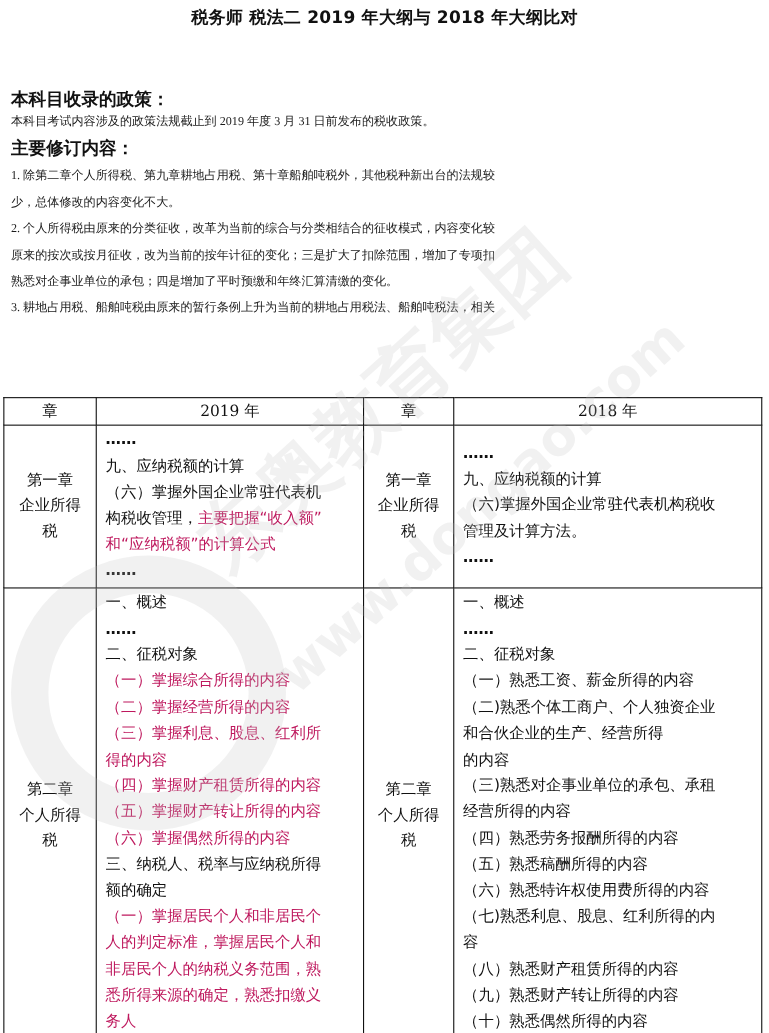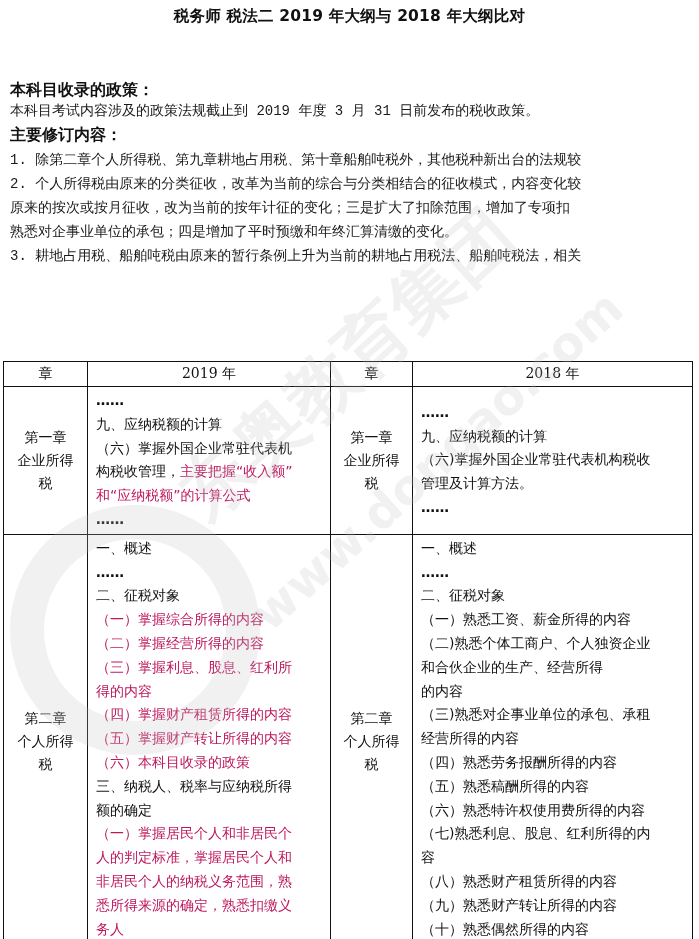--- a/index.html
+++ b/index.html
@@ -36,23 +36,23 @@
       position: absolute;
       left: 10px;
       font-size: 16px;
       font-weight: bold;
       font-family: "DejaVu Sans", "Liberation Sans", sans-serif;
     }
     .body-text {
       position: absolute;
       left: 10px;
       width: 680px;
-      font-size: 14px;
+      font-size: 11px;
       line-height: 24px;
-      font-family: Liberation Mono, monospace;
+      font-family: Liberation Serif, serif;
       color: #1a1a1a;
     }
     .body-text p {
       margin: 0;
     }
 
     
     .cmp-table {
       position: absolute;
       left: 3px;
@@ -155,20 +155,21 @@
   <div class="title">税务师  税法二  2019 年大纲与 2018 年大纲比对</div>
 
   <div class="section-head" style="top:80px;">本科目收录的政策：</div>
   <div class="body-text" style="top:99px;">
     <p>本科目考试内容涉及的政策法规截止到 2019 年度 3 月 31 日前发布的税收政策。</p>
   </div>
 
   <div class="section-head" style="top:125px;">主要修订内容：</div>
   <div class="body-text" style="top:148px;">
     <p>1. 除第二章个人所得税、第九章耕地占用税、第十章船舶吨税外，其他税种新出台的法规较</p>
+    <p>少，总体修改的内容变化不大。</p>
     <p>2. 个人所得税由原来的分类征收，改革为当前的综合与分类相结合的征收模式，内容变化较</p>
     <p>原来的按次或按月征收，改为当前的按年计征的变化；三是扩大了扣除范围，增加了专项扣</p>
     <p>熟悉对企事业单位的承包；四是增加了平时预缴和年终汇算清缴的变化。</p>
     <p>3. 耕地占用税、船舶吨税由原来的暂行条例上升为当前的耕地占用税法、船舶吨税法，相关</p>
   </div>
 
   <table class="cmp-table">
     <colgroup>
       <col class="col-ch">
       <col class="col-2019">
@@ -221,21 +222,21 @@
         <td class="content-cell">
           <span class="line">一、概述</span>
           <span class="line dots">……</span>
           <span class="line">二、征税对象</span>
           <span class="line red">（一）掌握综合所得的内容</span>
           <span class="line red">（二）掌握经营所得的内容</span>
           <span class="line red">（三）掌握利息、股息、红利所</span>
           <span class="line red">得的内容</span>
           <span class="line red">（四）掌握财产租赁所得的内容</span>
           <span class="line red">（五）掌握财产转让所得的内容</span>
-          <span class="line red">（六）本科目收录的政策</span>
+          <span class="line red">（六）掌握偶然所得的内容</span>
           <span class="line">三、纳税人、税率与应纳税所得</span>
           <span class="line">额的确定</span>
           <span class="line red">（一）掌握居民个人和非居民个</span>
           <span class="line red">人的判定标准，掌握居民个人和</span>
           <span class="line red">非居民个人的纳税义务范围，熟</span>
           <span class="line red">悉所得来源的确定，熟悉扣缴义</span>
           <span class="line red">务人</span>
         </td>
         <td class="chapter-cell">
           <span class="line" style="display:block">第二章</span>

